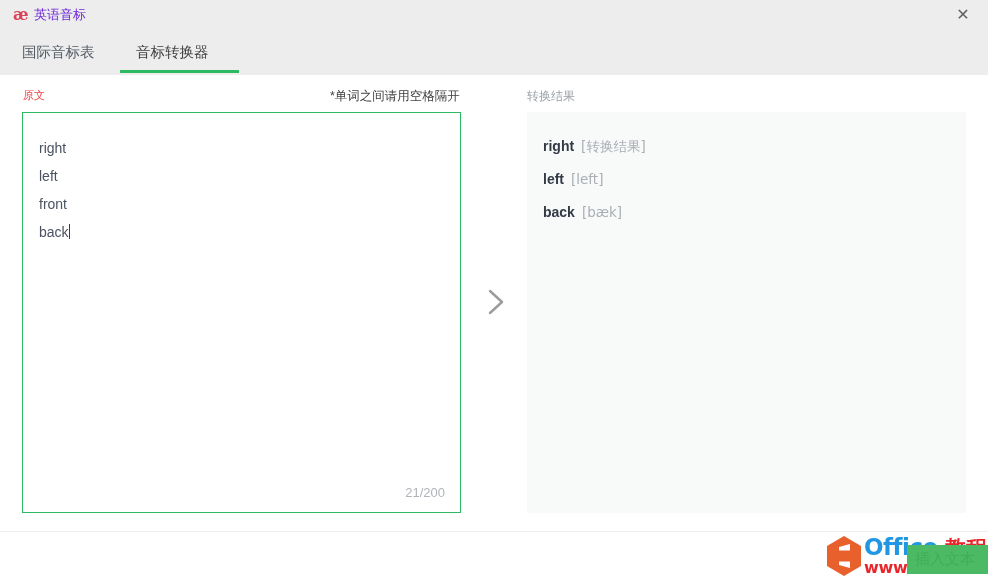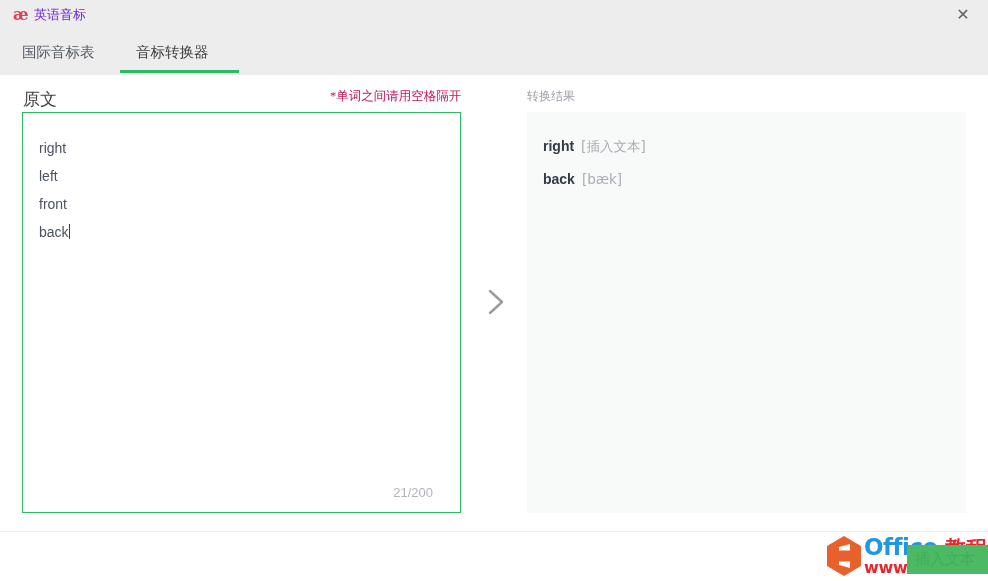--- a/index.html
+++ b/index.html
@@ -109,35 +109,33 @@
     width: 119px;
     height: 3px;
     background: #2eb963;
   }
 
   
   .label-src {
     position: absolute;
     left: 23px;
     top: 88px;
-    font-size: 17px;
-    color: #404040;
+    font-size: 11px;
+    color: #ef4444;
     white-space: nowrap;
     font-family: Liberation Serif, serif;
   }
   .label-hint {
     position: absolute;
     left: 330px;
     top: 88px;
     width: 131px;
-    text-align: right;
     font-size: 12.5px;
-    color: #be185d;
-    white-space: nowrap;
-    font-family: Liberation Serif, serif;
+    color: #404040;
+    white-space: nowrap;
   }
   .label-result {
     position: absolute;
     left: 527px;
     top: 88px;
     font-size: 12px;
     color: #9b9fa6;
     white-space: nowrap;
   }
 
@@ -164,21 +162,21 @@
   .caret {
     display: inline-block;
     width: 1px;
     height: 15px;
     background: #3a3f4a;
     vertical-align: -2px;
     margin-left: 0px;
   }
   .counter {
     position: absolute;
-    right: 27px;
+    right: 15px;
     bottom: 12px;
     font-size: 13px;
     color: #b0b4bb;
     white-space: nowrap;
   }
 
   
   .arrow-btn {
     position: absolute;
     left: 478px;
@@ -332,21 +330,24 @@
 
   <div class="arrow-btn">
     <svg width="36" height="38" viewBox="0 0 36 38">
       <path d="M12 8 L24 19 L12 30" fill="none" stroke="#9b9b9b" stroke-width="2.4" stroke-linecap="round" stroke-linejoin="round"></path>
     </svg>
   </div>
 
   <div class="result-box">
     <div class="result-list">
       <div class="result-item">
-        <span class="result-word">right</span><span class="result-ipa">[插入文本]</span>
+        <span class="result-word">right</span><span class="result-ipa">[转换结果]</span>
+      </div>
+      <div class="result-item">
+        <span class="result-word">left</span><span class="result-ipa">[left]</span>
       </div>
       <div class="result-item">
         <span class="result-word">back</span><span class="result-ipa">[bæk]</span>
       </div>
     </div>
   </div>
 
   <div class="divider"></div>
 
   <div class="watermark">

